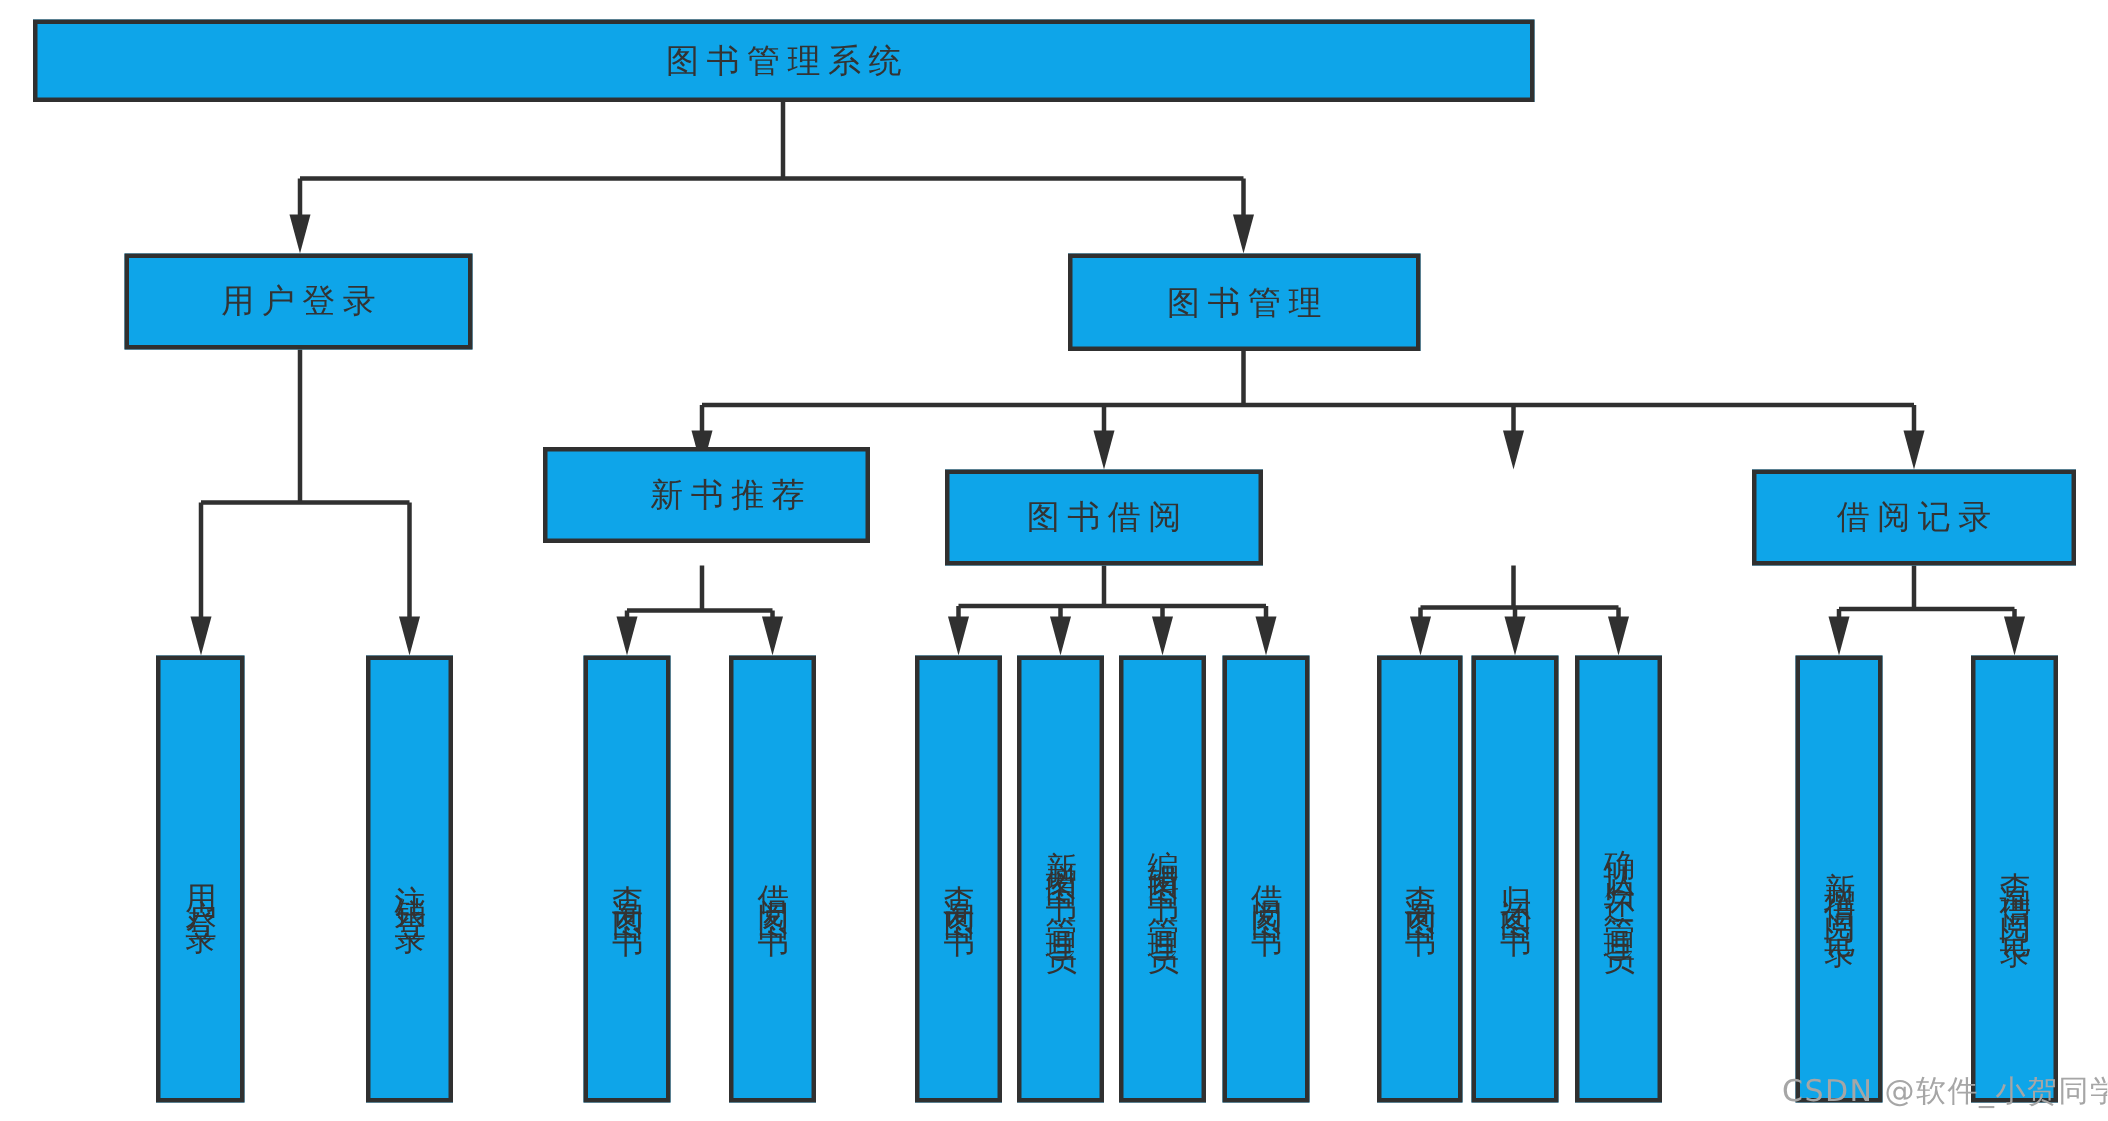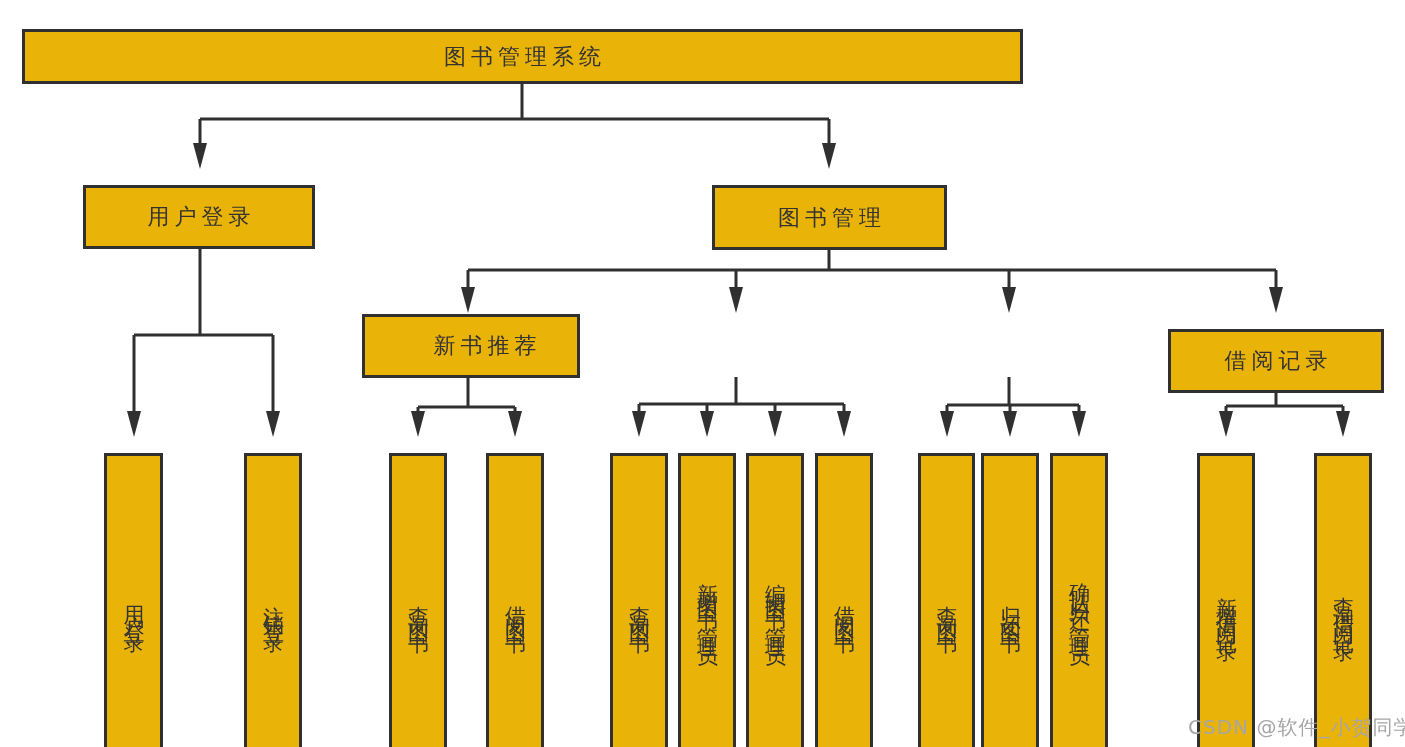--- a/index.html
+++ b/index.html
@@ -8,27 +8,26 @@
     width:1405px;height:747px;
     background:#ffffff;
     overflow:hidden;
     font-family:"DejaVu Sans",sans-serif;
     color:#333333;
   }
   .connectors{position:absolute;left:0;top:0;width:1405px;height:747px;}
   .node{
     position:absolute;
     box-sizing:border-box;
-    background:#eab308;
+    background:#0ea5e9;
     border:3px solid #303030;
     display:flex;
     align-items:center;
     justify-content:center;
     text-align:center;
-    margin-top:16px;
   }
   .node.h span{
     font-size:22px;
     letter-spacing:5px;
     padding-left:5px;   
     white-space:nowrap;
     color:#333333;
   }
   .node.v span{
     writing-mode:vertical-rl;
@@ -92,20 +91,23 @@
   <div class="node h" style="left:83px;top:169px;width:232px;height:64px;">
     <span>用户登录</span>
   </div>
   <div class="node h" style="left:712px;top:169px;width:235px;height:65px;">
     <span>图书管理</span>
   </div>
 
   <div class="node h" style="left:362px;top:298px;width:218px;height:64px;padding-left:28px;">
     <span>新书推荐</span>
   </div>
+  <div class="node h" style="left:630px;top:313px;width:212px;height:64px;">
+    <span>图书借阅</span>
+  </div>
   <div class="node h" style="left:1168px;top:313px;width:216px;height:64px;">
     <span>借阅记录</span>
   </div>
 
   <div class="node v" style="left:104px;top:437px;width:59px;height:298px;">
     <span>用户登录</span>
   </div>
   <div class="node v" style="left:244px;top:437px;width:58px;height:298px;">
     <span>注销登录</span>
   </div>

